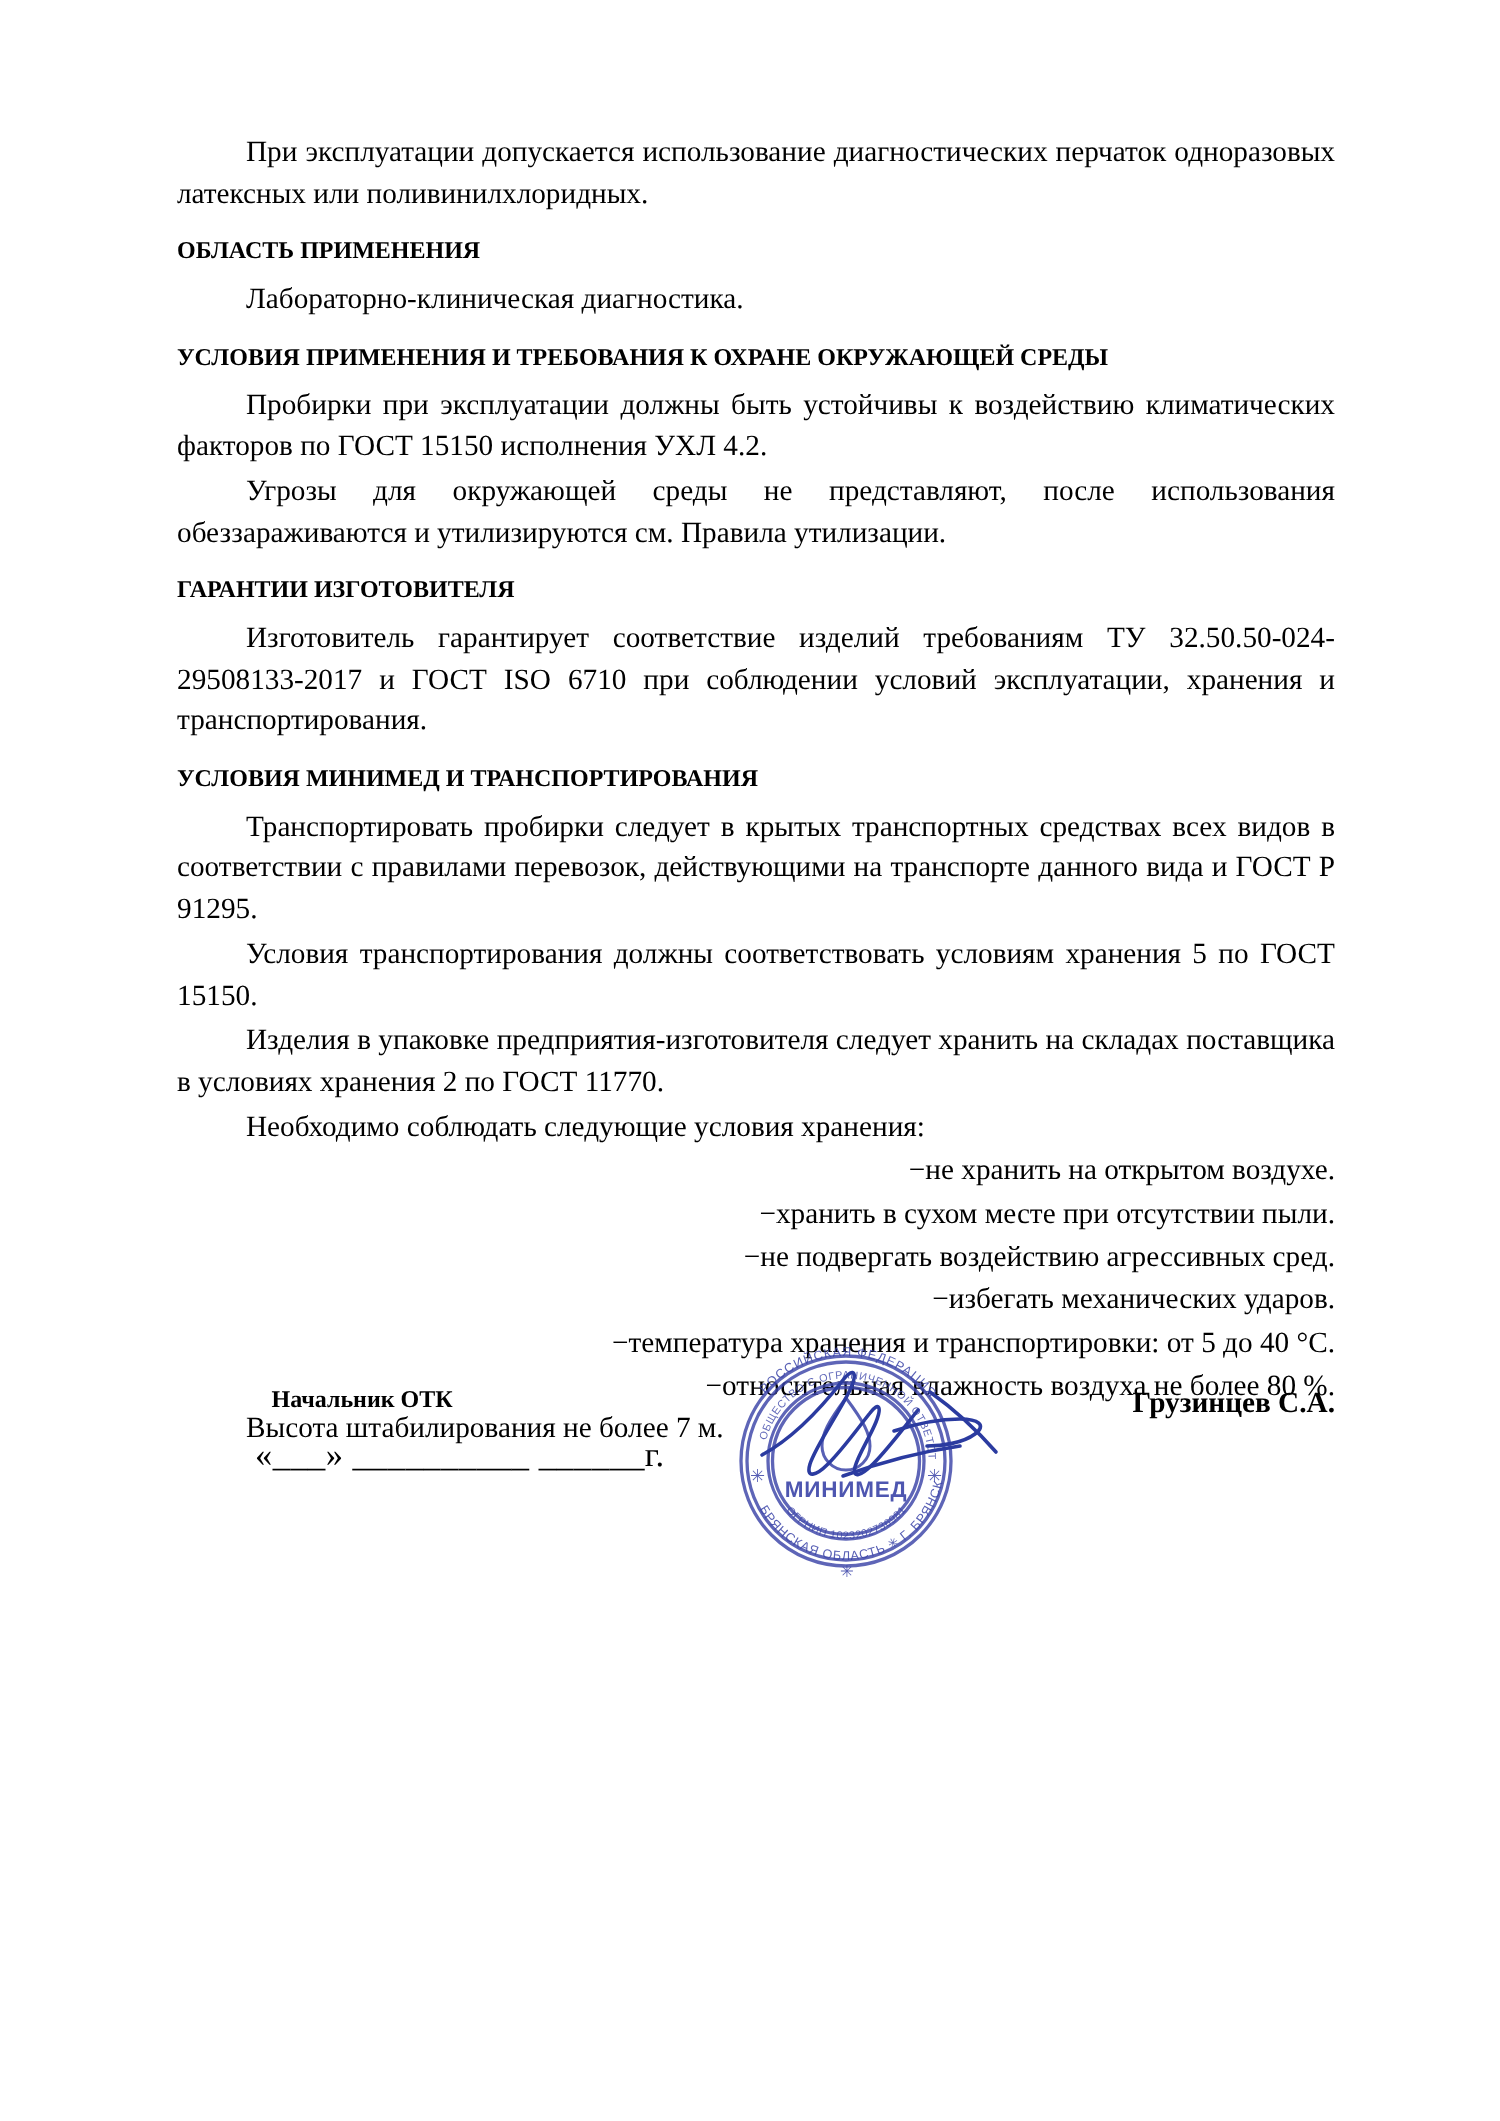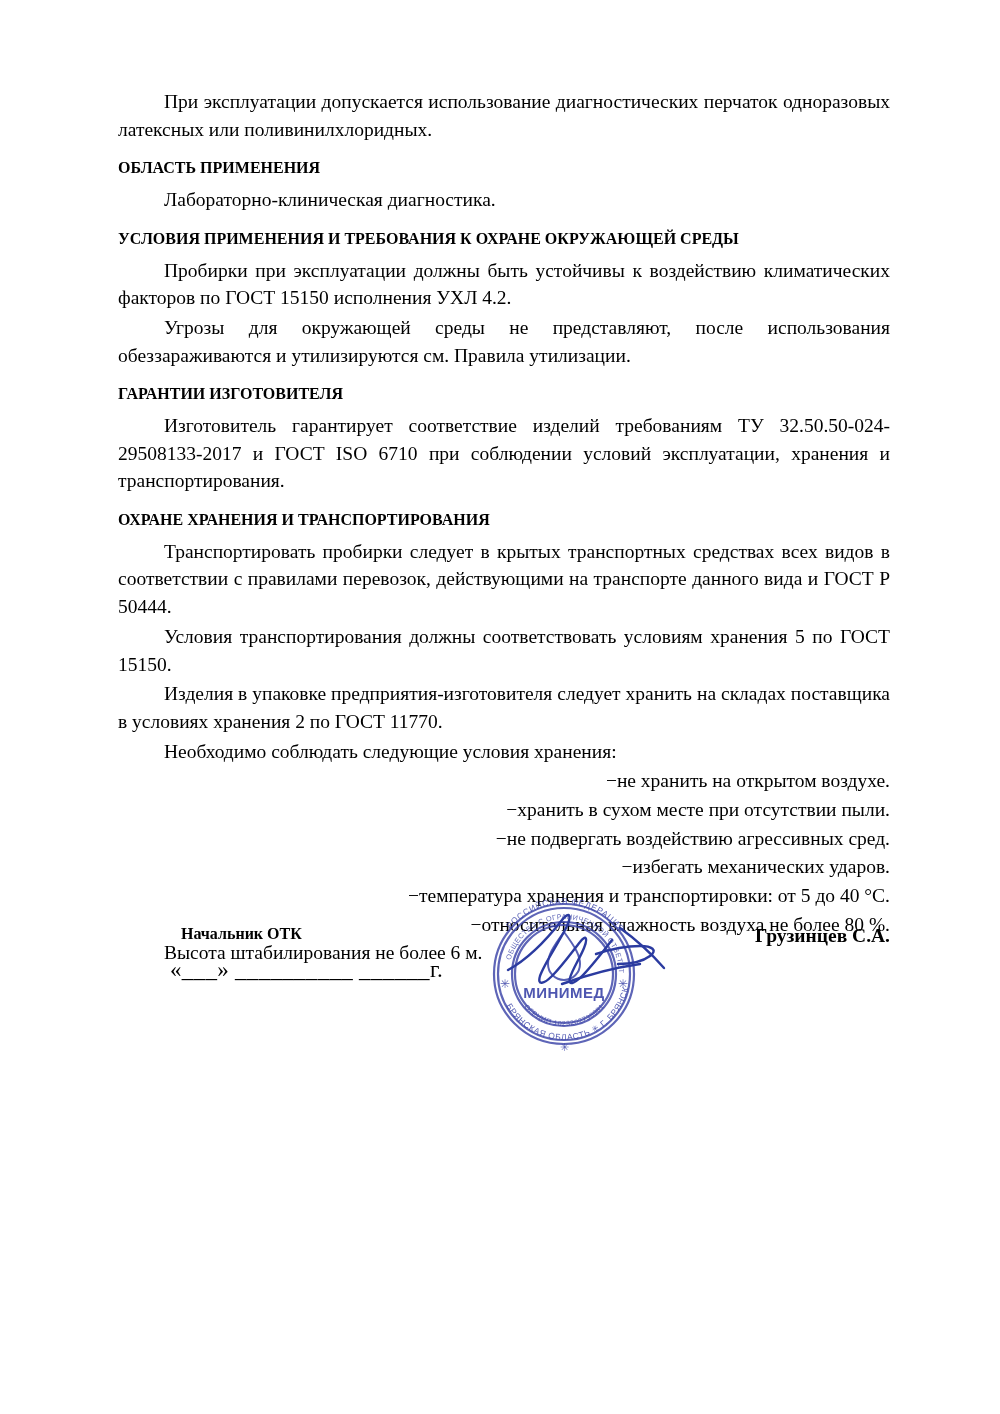--- a/index.html
+++ b/index.html
@@ -107,34 +107,34 @@
     <h2 class="heading">ОБЛАСТЬ ПРИМЕНЕНИЯ</h2>
     <p class="indent">Лабораторно-клиническая диагностика.</p>
 
     <h2 class="heading">УСЛОВИЯ ПРИМЕНЕНИЯ И ТРЕБОВАНИЯ К ОХРАНЕ ОКРУЖАЮЩЕЙ СРЕДЫ</h2>
     <p class="indent">Пробирки при эксплуатации должны быть устойчивы к воздействию климатических факторов по ГОСТ 15150 исполнения УХЛ 4.2.</p>
     <p class="indent">Угрозы для окружающей среды не представляют, после использования обеззараживаются и утилизируются см. Правила утилизации.</p>
 
     <h2 class="heading">ГАРАНТИИ ИЗГОТОВИТЕЛЯ</h2>
     <p class="indent">Изготовитель гарантирует соответствие изделий требованиям ТУ 32.50.50-024-29508133-2017 и ГОСТ ISO 6710 при соблюдении условий эксплуатации, хранения и транспортирования.</p>
 
-    <h2 class="heading">ОХРАНЕ ХРАНЕНИЯ И ТРАНСПОРТИРОВАНИЯ</h2>
-    <p class="indent">Транспортировать пробирки следует в крытых транспортных средствах всех видов в соответствии с правилами перевозок, действующими на транспорте данного вида и ГОСТ Р 50444.</p>
+    <h2 class="heading">УСЛОВИЯ МИНИМЕД И ТРАНСПОРТИРОВАНИЯ</h2>
+    <p class="indent">Транспортировать пробирки следует в крытых транспортных средствах всех видов в соответствии с правилами перевозок, действующими на транспорте данного вида и ГОСТ Р 91295.</p>
     <p class="indent">Условия транспортирования должны соответствовать условиям хранения 5 по ГОСТ 15150.</p>
     <p class="indent">Изделия в упаковке предприятия-изготовителя следует хранить на складах поставщика в условиях хранения 2 по ГОСТ 11770.</p>
     <p class="indent">Необходимо соблюдать следующие условия хранения:</p>
 
     <p class="dash-item">−не хранить на открытом воздухе.</p>
     <p class="dash-item">−хранить в сухом месте при отсутствии пыли.</p>
     <p class="dash-item">−не подвергать воздействию агрессивных сред.</p>
     <p class="dash-item">−избегать механических ударов.</p>
     <p class="dash-item">−температура хранения и транспортировки: от 5 до 40 °С.</p>
     <p class="dash-item">−относительная влажность воздуха не более 80 %.</p>
 
-    <p class="indent">Высота штабилирования не более 6 м.</p>
+    <p class="indent">Высота штабилирования не более 7 м.</p>
 
   </div>
 
   <div class="sig-block">
     <div class="sig-left">Начальник ОТК</div>
     <div class="sig-line">«___» __________  ______г.</div>
     <div class="sig-right">Грузинцев С.А.</div>
   </div>
 
   <div class="stamp">

